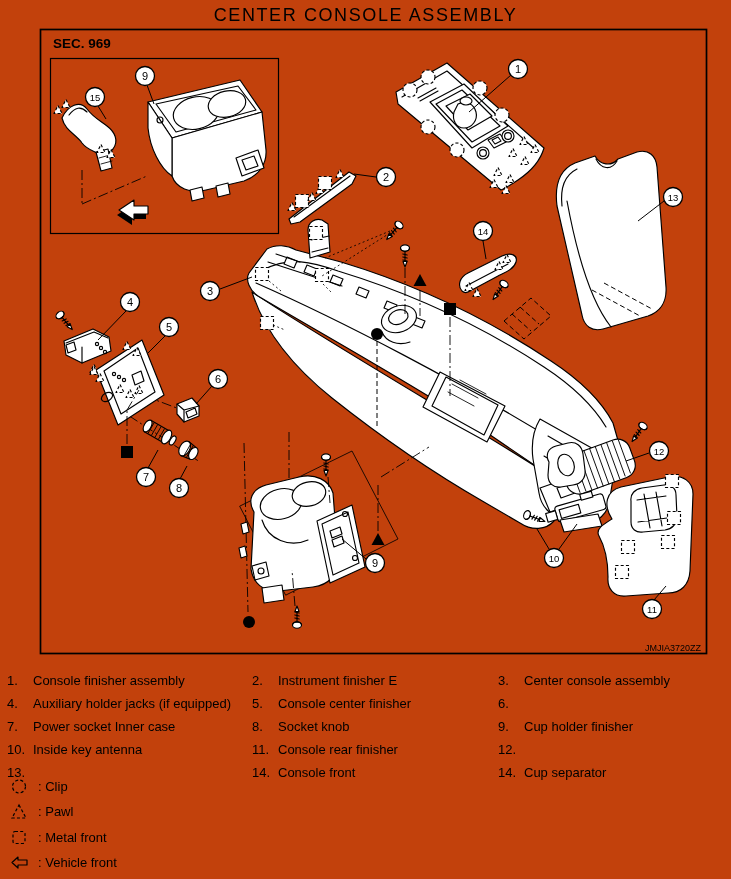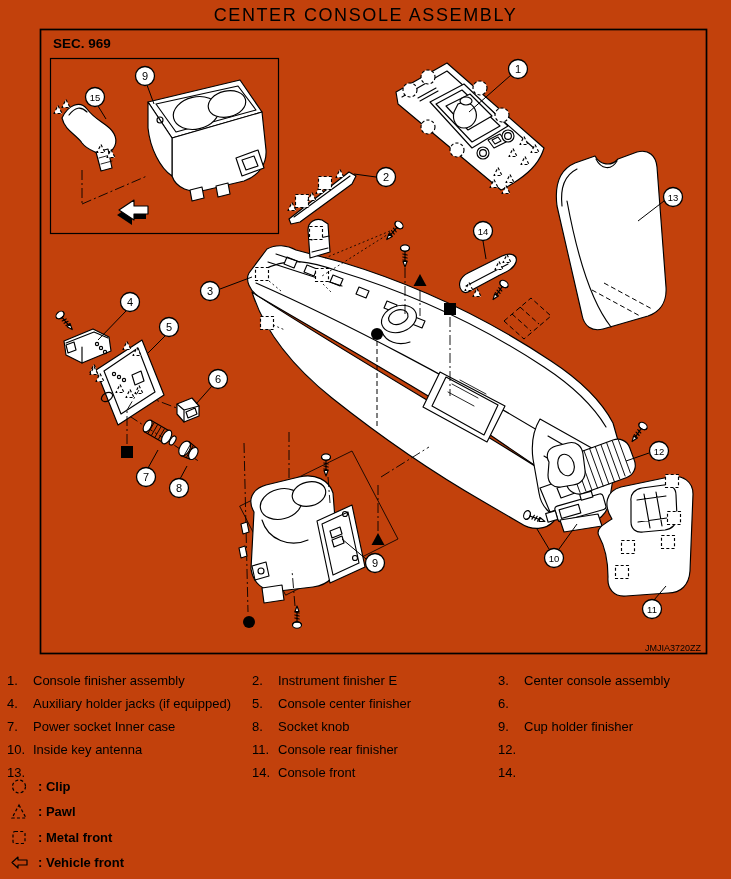--- a/index.html
+++ b/index.html
@@ -24,21 +24,21 @@
   .callout-circle{fill:#fff;stroke:#000;stroke-width:1.3;}
   .callout-num{font-family:"Liberation Sans","DejaVu Sans",sans-serif;fill:#000;text-anchor:middle;}
   .legend{position:absolute;left:7px;top:669px;width:717px;display:grid;
           grid-template-columns:245px 246px 226px;font-size:13px;line-height:23px;}
   .li{display:flex;}
   .li .ln{width:26px;flex-shrink:0;}
   .li .ll{flex:1;}
   .symbols{position:absolute;left:10px;top:778px;}
   .symrow{display:flex;align-items:center;height:16px;margin-bottom:9.5px;font-size:13px;}
   .symrow .ic{width:19px;height:17px;margin-right:9px;display:inline-flex;align-items:center;justify-content:center;}
-  .symrow .sl{white-space:pre;font-weight:bold;}
+  .symrow .sl{white-space:pre;}
 </style>
 </head>
 <body>
 
 <div class="page">
   <div class="title">CENTER CONSOLE ASSEMBLY</div>
 
   <svg class="diagram" width="731" height="660" viewBox="0 0 731 660">
     <defs>
       <g id="pawl">
@@ -469,20 +469,21 @@
       </div>
       <div class="li">
         <span class="ln">13.</span>
       </div>
       <div class="li">
         <span class="ln">14.</span>
         <span class="ll">Console front</span>
       </div>
       <div class="li">
         <span class="ln">14.</span>
+        <span class="ll">Cup separator</span>
       </div>
     </div>
   <div class="symbols" id="symbols-list">
       <div class="symrow">
         <span class="ic">
           <svg width="19" height="17" viewBox="0 0 19 17">
             <circle cx="9" cy="8.5" r="6.5" fill="none" stroke="#000" stroke-width="1.2" stroke-dasharray="3 2.2"></circle>
           </svg>
         </span>
         <span class="sl">: Clip</span>

